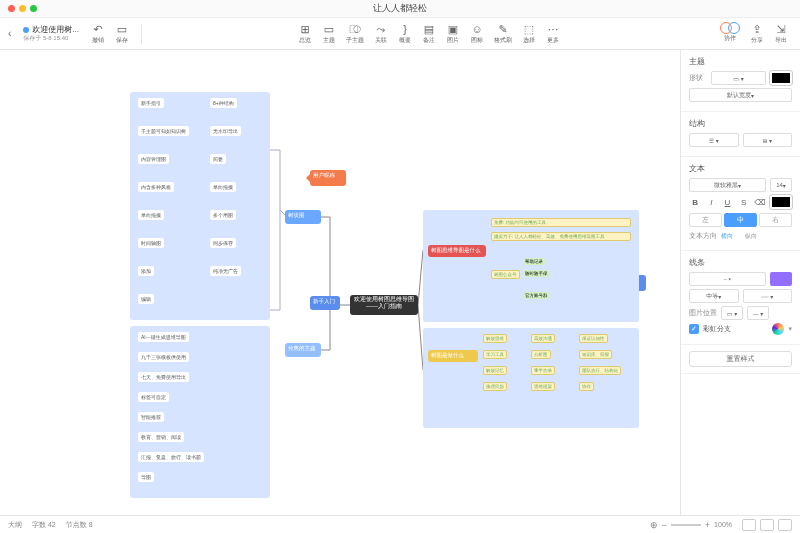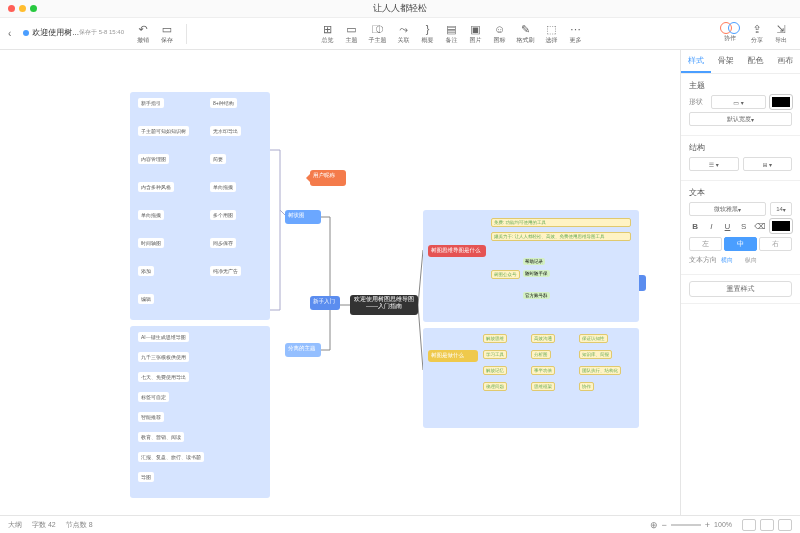--- a/index.html
+++ b/index.html
@@ -9,21 +9,21 @@
 .titlebar { height: 18px; background: #fafafa; display: flex; align-items: center; position: relative; border-bottom: 1px solid #eee; }
 .traffic-lights { display: flex; gap: 4px; padding-left: 8px; }
 .light { width: 7px; height: 7px; border-radius: 50%; }
 .light.red { background: #ff5f57; }
 .light.yellow { background: #ffbd2e; }
 .light.green { background: #28c940; }
 .title { position: absolute; left: 50%; transform: translateX(-50%); font-size: 9px; color: #444; }
 
 
 .toolbar { height: 32px; background: #fff; border-bottom: 1px solid #e5e5e5; display: flex; align-items: center; padding: 0 8px; gap: 8px; }
-.doc-info { display: flex; line-height: 1.1; text-align: right; }
+.doc-info { display: flex; flex-direction: column; line-height: 1.1; }
 .doc-title { font-size: 8px; color: #333; display: flex; align-items: center; gap: 3px; }
 .doc-sub { font-size: 6px; color: #999; }
 .back-arrow { font-size: 10px; color: #666; padding-right: 4px; }
 .tool-group { display: flex; gap: 2px; }
 .tool-btn { display: flex; flex-direction: column; align-items: center; padding: 2px 4px; cursor: pointer; }
 .tool-btn .ico { width: 14px; height: 14px; display: flex; align-items: center; justify-content: center; font-size: 11px; color: #666; }
 .tool-btn .lbl { font-size: 6px; color: #666; }
 .collab-ico { width: 20px; height: 12px; position: relative; }
 .collab-ico::before, .collab-ico::after { content:''; position:absolute; width:10px; height:10px; border-radius:50%; border:1px solid; top:0; }
 .collab-ico::before { left:0; border-color:#ff7a59; }
@@ -277,26 +277,20 @@
           <div class="yb" style="left: 108px; top: 54px;">思维框架</div>
           <div class="yb" style="left: 156px; top: 54px;">协作</div>
         </div>
     </div>
     <div class="cluster c10">
         <span class="txt">树图是做什么</span>
       </div>
   </div>
 
   <div class="side">
-    <div class="tabs">
-      <div class="tab active">样式</div>
-      <div class="tab">骨架</div>
-      <div class="tab">配色</div>
-      <div class="tab">画布</div>
-    </div>
     <div class="section">
       <div class="sec-title">主题</div>
       <div class="row">
           <label>形状</label>
           <div class="ctrl">▭ ▾</div>
           <div class="ctrl sm col"></div>
         </div>
       <div class="row">
           <div class="ctrl"><span>默认宽度</span> ▾</div>
         </div>
@@ -333,20 +327,42 @@
         <div class="s active">中</div>
         <div class="s">右</div>
       </div>
       <div class="row" style="margin-top:4px">
           <label style="min-width:28px">文本方向</label>
           <span style="font-size:6px;color:#4a9eff">横向</span>
           <span style="font-size:6px;color:#999;margin-left:8px">纵向</span>
         </div>
     </div>
     <div class="section">
+      <div class="sec-title">线条</div>
+      <div class="row">
+          <div class="ctrl">⎯ ▾</div>
+          <div class="ctrl sm col2"></div>
+        </div>
+      <div class="row">
+          <div class="ctrl"><span>中等</span> ▾</div>
+          <div class="ctrl">┄┄ ▾</div>
+        </div>
+      <div class="row">
+          <label style="min-width:28px">图片位置</label>
+          <div class="ctrl sm">▭ ▾</div>
+          <div class="ctrl sm">— ▾</div>
+        </div>
+      <div class="row">
+          <div class="chk">✓</div>
+          <span style="font-size:7px;color:#555;flex:1">彩虹分支</span>
+          <div class="rainbow"></div>
+          <span style="font-size:7px;color:#999">▾</span>
+        </div>
+    </div>
+    <div class="section">
       <div class="reset-btn">重置样式</div>
     </div>
   </div>
 </div>
 
 <div class="statusbar">
   <span>大纲</span>
   <span>字数 42</span>
   <span>节点数 8</span>
   <div class="spacer"></div>

